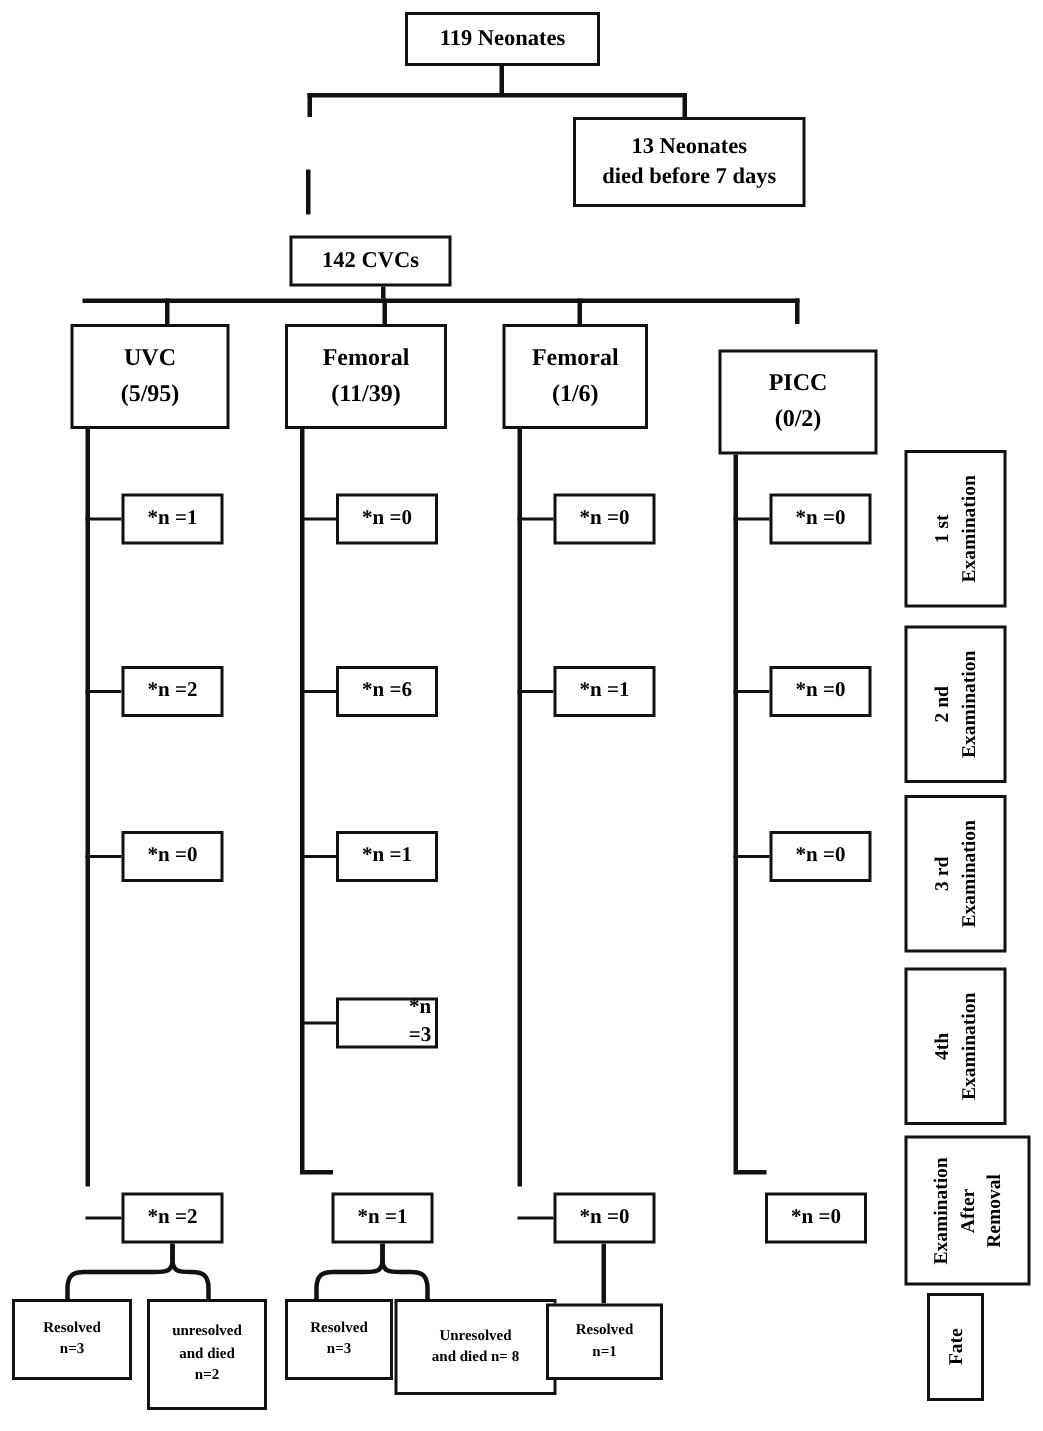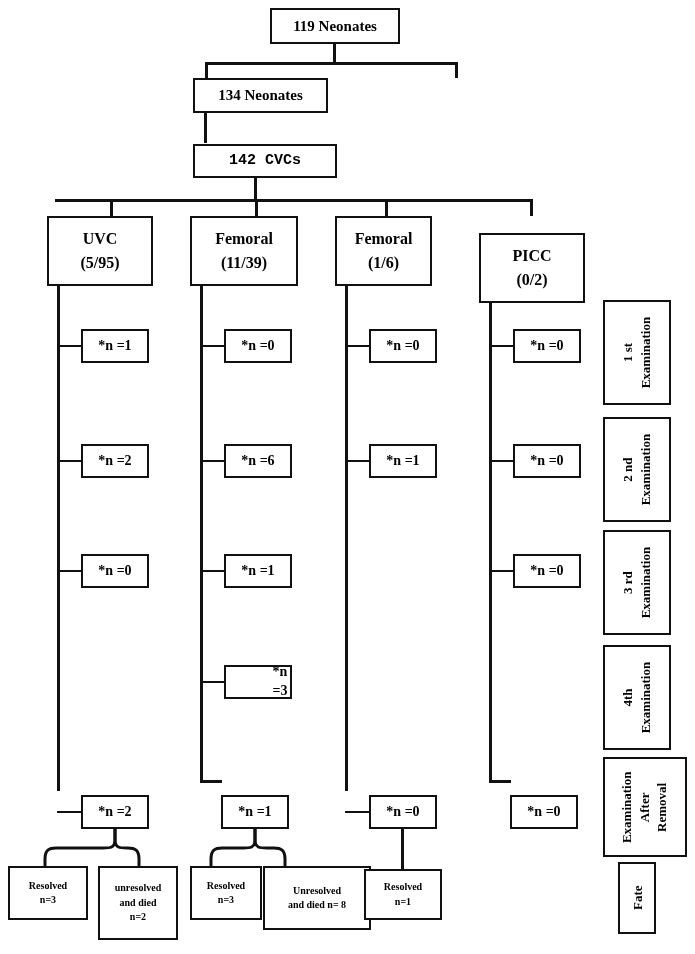--- a/index.html
+++ b/index.html
@@ -88,28 +88,29 @@
 
   <div class="box top-box" style="left:270px; top:8px; width:130px; height:36px;">
     <span class="ln">119 Neonates</span>
   </div>
 
   <div class="line vline" style="left:333px; top:44px; width:3px; height:18px;"></div>
   <div class="line hline" style="left:205px; top:62px; width:253px; height:3px;"></div>
   <div class="line vline" style="left:205px; top:62px; width:3px; height:16px;"></div>
   <div class="line vline" style="left:455px; top:62px; width:3px; height:16px;"></div>
 
-  <div class="box top-box" style="left:193px; top:78px; width:135px; height:35px;">
-    <span class="ln">134 Neonates</span>
-  </div>
-
+
+  <div class="box top-box" style="left:382px; top:78px; width:155px; height:60px;">
+    <span class="ln">13 Neonates</span>
+    <span class="ln">died before 7 days</span>
+  </div>
 
   <div class="line vline" style="left:204px; top:113px; width:3px; height:30px;"></div>
 
-  <div class="box top-box" style="left:193px; top:144px; width:144px; height:34px;font-family:Liberation Mono, monospace;">
+  <div class="box top-box" style="left:193px; top:157px; width:108px; height:34px;">
     <span class="ln">142 CVCs</span>
   </div>
 
   <div class="line vline" style="left:254px; top:177px; width:3px; height:22px;"></div>
   <div class="line hline" style="left:55px; top:199px; width:478px; height:3px;"></div>
 
   <div class="line vline" style="left:110px; top:199px; width:3px; height:17px;"></div>
   <div class="line vline" style="left:255px; top:199px; width:3px; height:17px;"></div>
   <div class="line vline" style="left:385px; top:199px; width:3px; height:17px;"></div>
   <div class="line vline" style="left:530px; top:199px; width:3px; height:17px;"></div>

